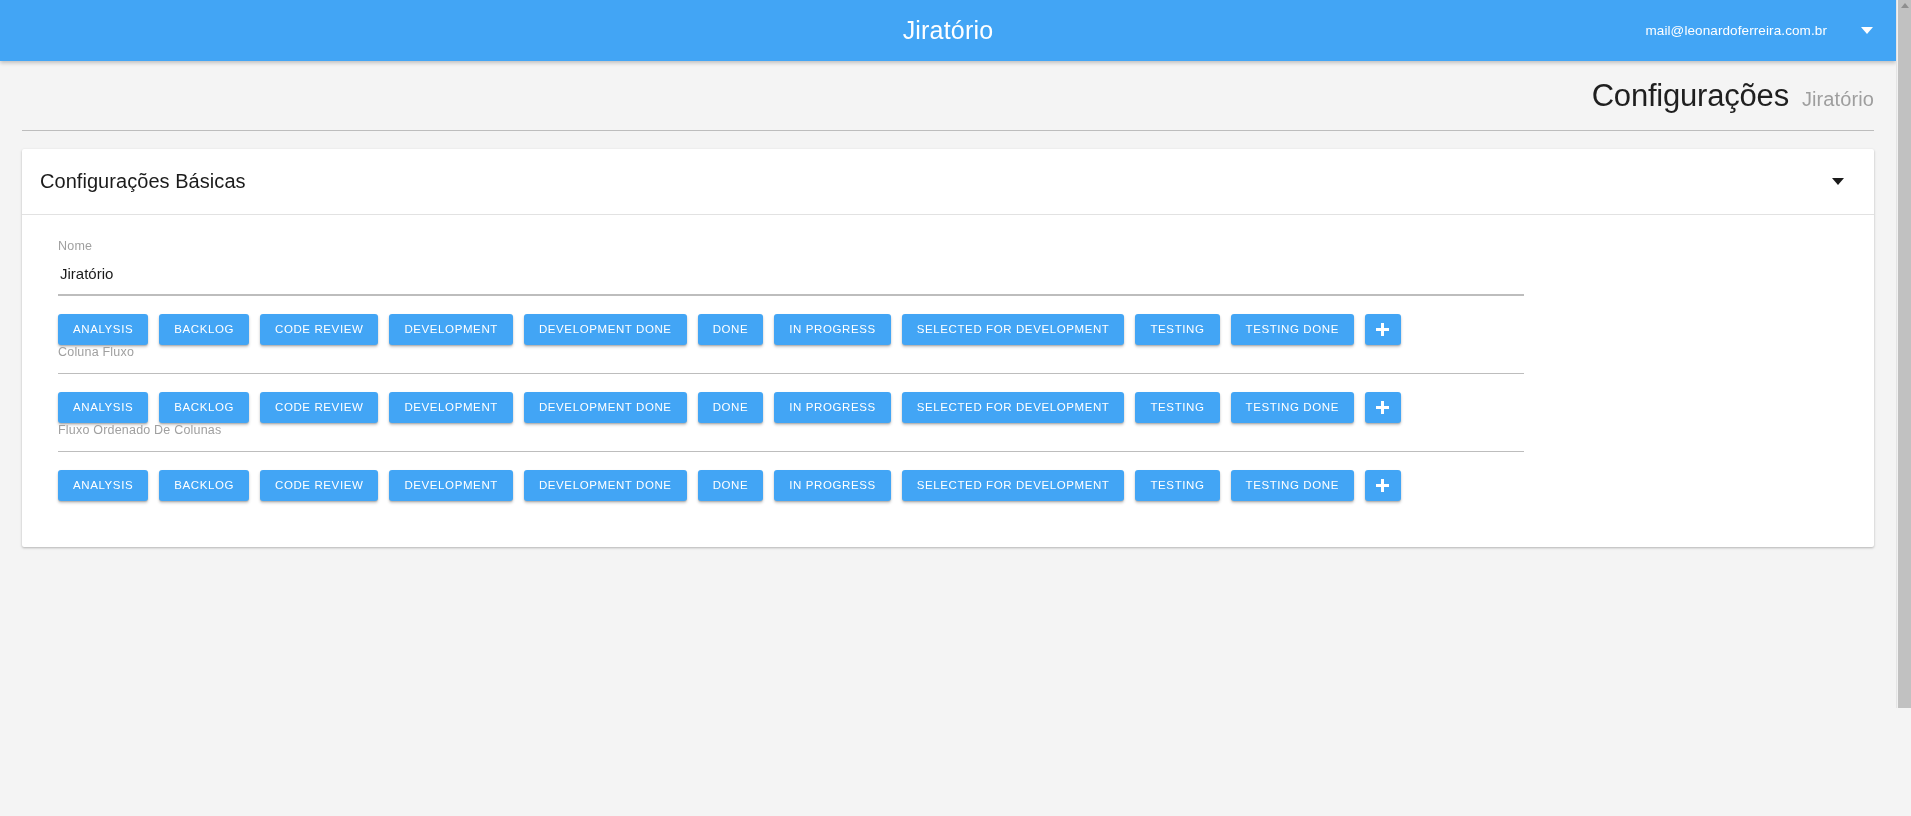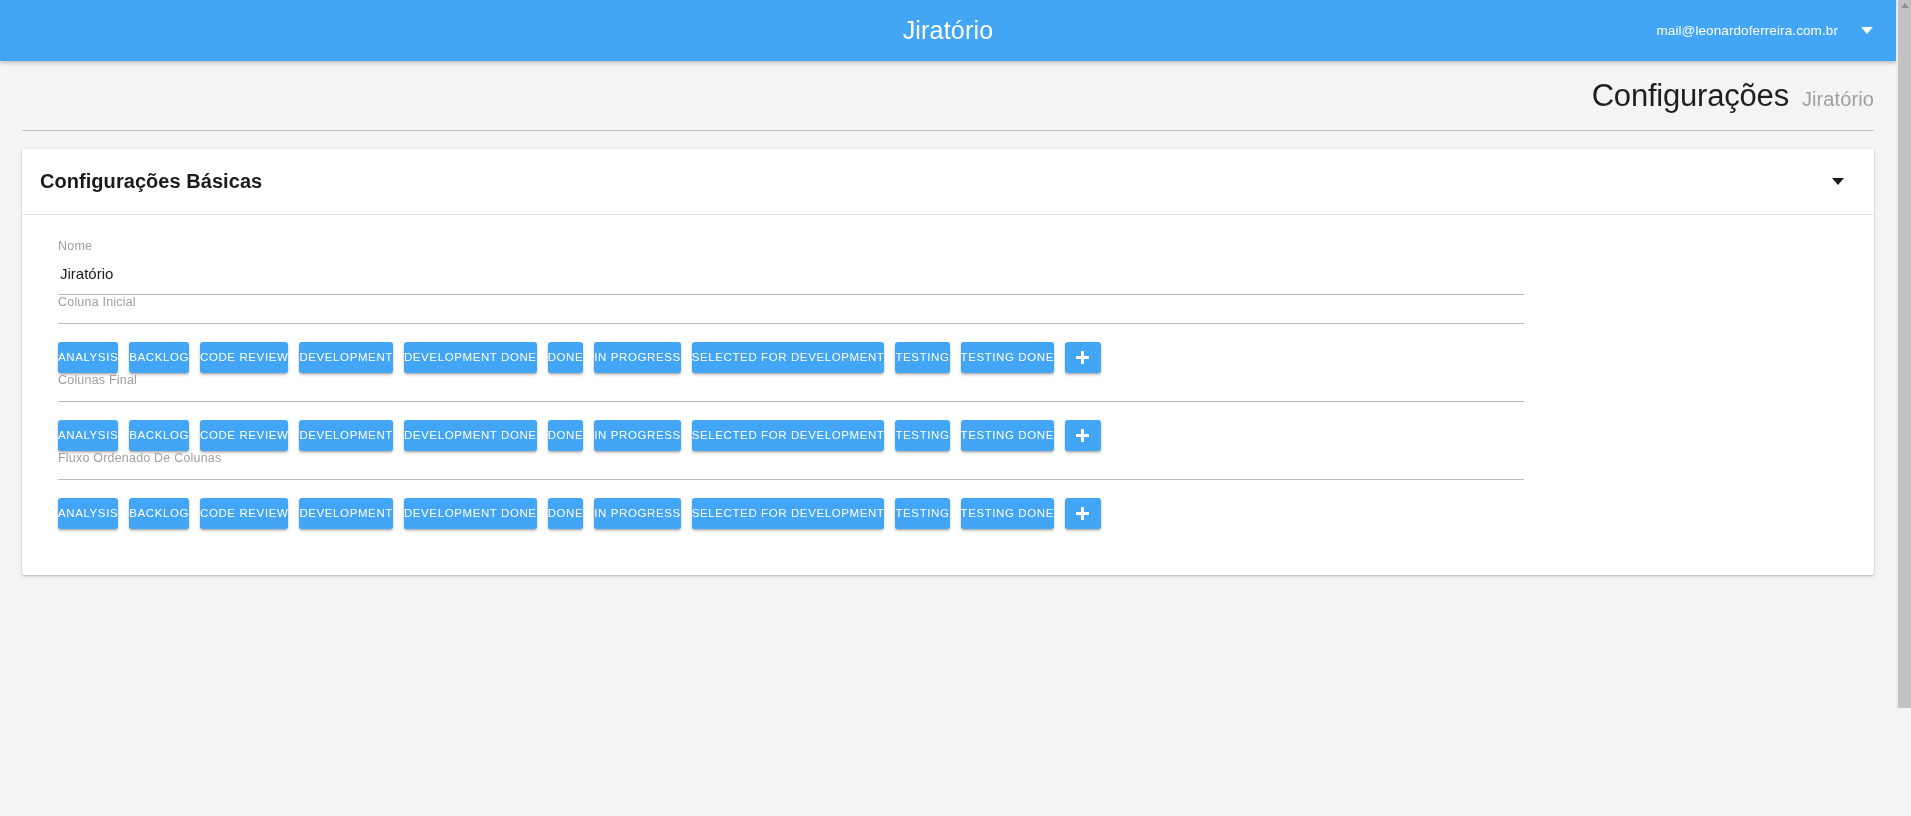--- a/index.html
+++ b/index.html
@@ -42,21 +42,21 @@
     letter-spacing: 0.2px;
     line-height: 1;
   }
   .toolbar-right {
     position: absolute;
     right: 14px;
     top: 0;
     height: 61px;
     display: flex;
     align-items: center;
-    gap: 6px;
+    gap: 17px;
   }
   .user-email {
     color: #ffffff;
     font-size: 13.5px;
     font-weight: 400;
     letter-spacing: 0.1px;
     padding: 6px 8px;
     cursor: pointer;
     white-space: nowrap;
   }
@@ -118,21 +118,21 @@
   .panel-header {
     height: 65px;
     display: flex;
     align-items: center;
     justify-content: space-between;
     padding: 0 24px 0 18px;
     cursor: pointer;
   }
   .panel-title {
     font-size: 20px;
-    font-weight: 700;
+    font-weight: 400;
     color: #1b1b1b;
     letter-spacing: 0.05px;
   }
   .panel-toggle {
     width: 24px;
     height: 24px;
     display: flex;
     align-items: center;
     justify-content: center;
     cursor: pointer;
@@ -192,21 +192,21 @@
     gap: 11px;
     padding-top: 18px;
   }
 
   .chip {
     background: #42a5f5;
     color: #ffffff;
     border: none;
     border-radius: 3px;
     height: 31px;
-    padding: 0 0;
+    padding: 0 15px;
     font-family: "Liberation Sans", sans-serif;
     font-size: 11.5px;
     font-weight: 500;
     letter-spacing: 0.6px;
     text-transform: uppercase;
     display: inline-flex;
     align-items: center;
     justify-content: center;
     white-space: nowrap;
     cursor: pointer;
@@ -303,41 +303,40 @@
 
     <div class="panel-body">
 
       <div class="field">
         <div class="field-label">Nome</div>
         <input class="field-value" type="text" value="Jiratório" style="">
         <div class="field-underline"></div>
       </div>
 
       <div class="field chip-field">
-        <div class="field-label">Coluna Inicial</div>
         <div class="field-underline"></div>
         <div class="chip-row">
             <button class="chip">ANALYSIS</button>
             <button class="chip">BACKLOG</button>
             <button class="chip">CODE REVIEW</button>
             <button class="chip">DEVELOPMENT</button>
             <button class="chip">DEVELOPMENT DONE</button>
             <button class="chip">DONE</button>
             <button class="chip">IN PROGRESS</button>
             <button class="chip">SELECTED FOR DEVELOPMENT</button>
             <button class="chip">TESTING</button>
             <button class="chip">TESTING DONE</button>
             <button class="chip chip-add">
               <span class="plus-glyph"></span>
             </button>
           </div>
       </div>
 
       <div class="field chip-field">
-        <div class="field-label">Colunas Final</div>
+        <div class="field-label">Coluna Fluxo</div>
         <div class="field-underline"></div>
         <div class="chip-row">
             <button class="chip">ANALYSIS</button>
             <button class="chip">BACKLOG</button>
             <button class="chip">CODE REVIEW</button>
             <button class="chip">DEVELOPMENT</button>
             <button class="chip">DEVELOPMENT DONE</button>
             <button class="chip">DONE</button>
             <button class="chip">IN PROGRESS</button>
             <button class="chip">SELECTED FOR DEVELOPMENT</button>

